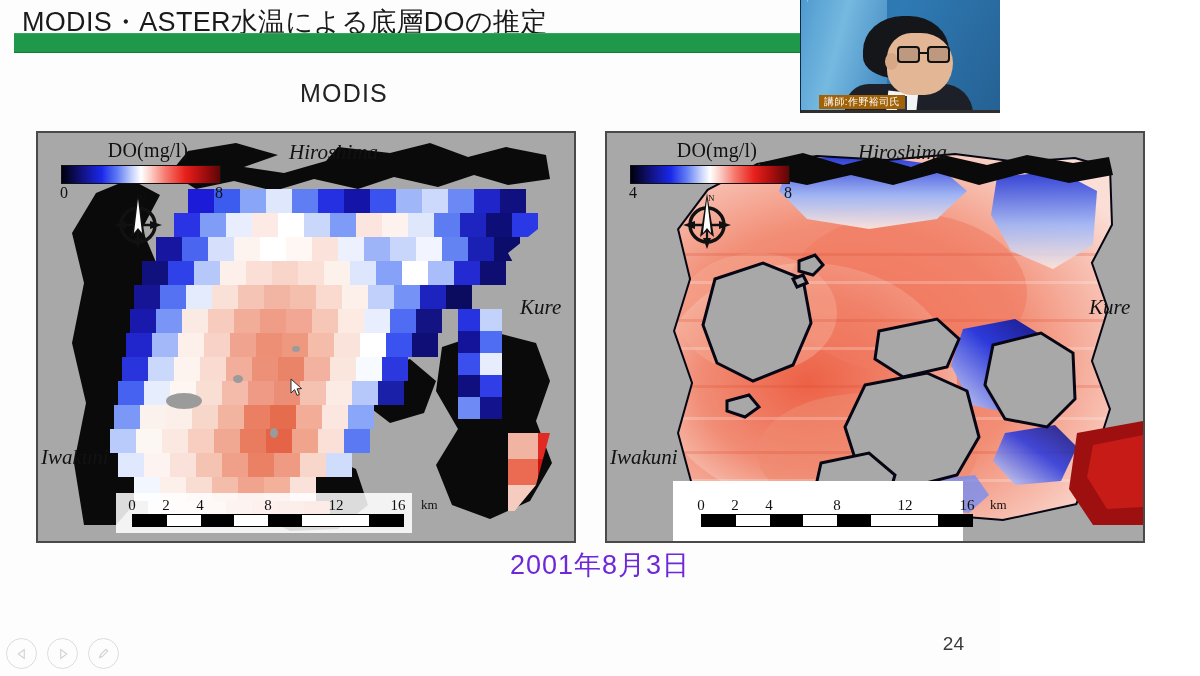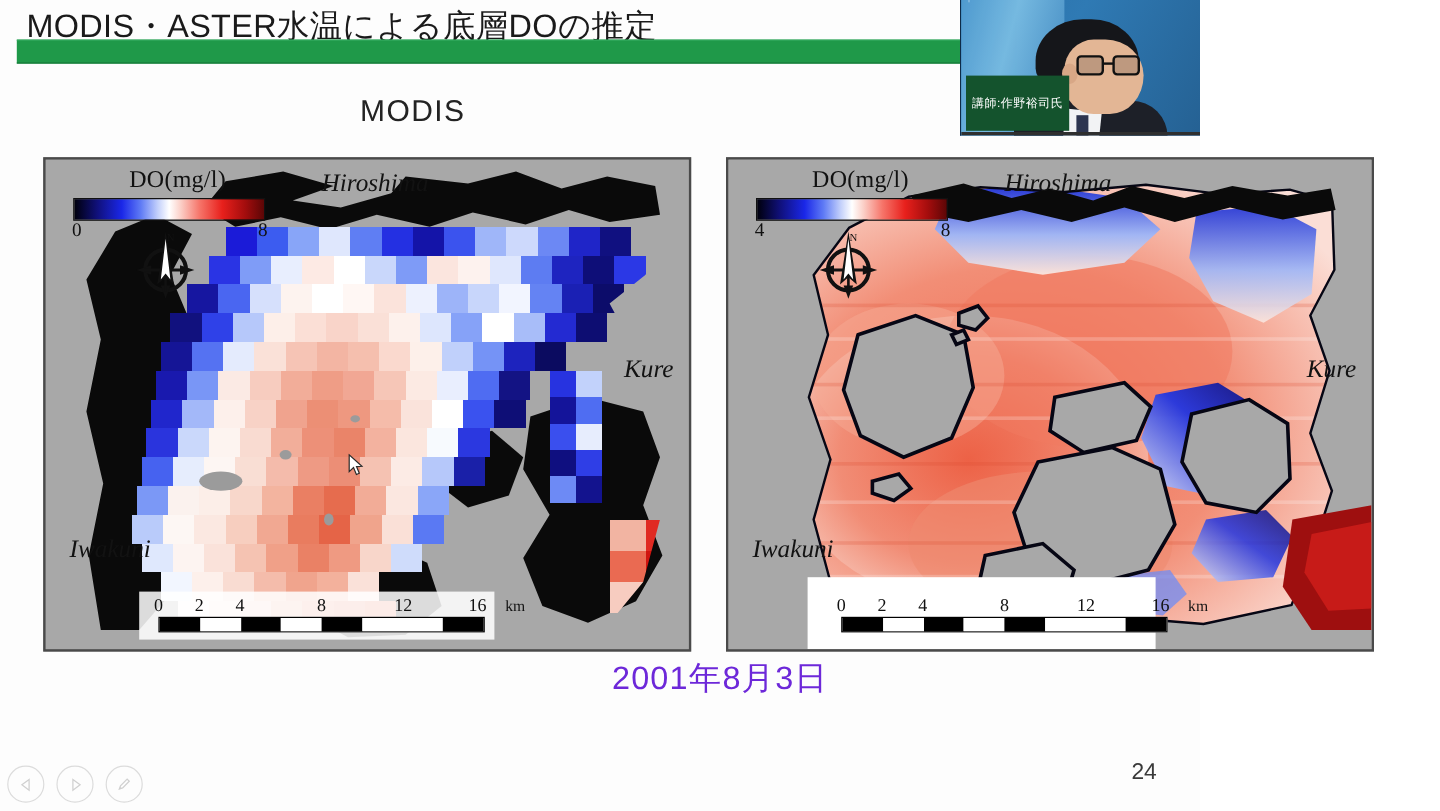--- a/index.html
+++ b/index.html
@@ -80,23 +80,23 @@
   
   .compass { position:absolute; left:72px; top:58px; width:56px; height:70px; }
 
   
   .place {
     position:absolute;
     font-family:"Liberation Serif", serif;
     font-style:italic; font-size:21px; color:#121212;
     white-space:nowrap;
   }
-  .pl-hiroshima { left:230px; top:7px; }
+  .pl-hiroshima { left:251px; top:7px; }
   .pl-kure      { left:482px; top:162px; }
-  .pl-iwakuni   { left:20px;   top:312px; }
+  .pl-iwakuni   { left:3px;   top:312px; }
 
   
   .scalebar { position:absolute; left:86px; bottom:14px; width:300px; }
   .sb-labels {
     position:relative; height:17px;
     font-family:"Liberation Serif", serif; font-size:15px; color:#111;
   }
   .sb-labels span { position:absolute; top:0; transform:translateX(-50%); }
   .sb-track {
     position:relative; height:13px; width:272px; margin-left:8px;
@@ -196,23 +196,23 @@
   }
   .wc-shirt {
     position:absolute; left:86px; top:92px; width:30px; height:24px;
     background:#f2f3f5; transform:rotate(6deg);
   }
   .wc-tie {
     position:absolute; left:96px; top:96px; width:10px; height:20px;
     background:#2d3550;
   }
   #wc-caption {
-    position:absolute; left:4px; bottom:4px;
-    background:#14532d; color:#ffffff;
-    font-size:10px; padding:16px 5px; letter-spacing:0.4px;
+    position:absolute; left:18px; bottom:4px;
+    background:#a16207; color:#ffffff;
+    font-size:10px; padding:0 5px; letter-spacing:0.4px;
     white-space:nowrap;
   }
   #wc-progress {
     position:absolute; left:0; bottom:0; width:200px; height:3px;
     background:#d6d6d6;
   }
   #wc-progress-fill { height:100%; width:100%; background:#2f2f2f; }
 </style>
 </head>
 <body>

